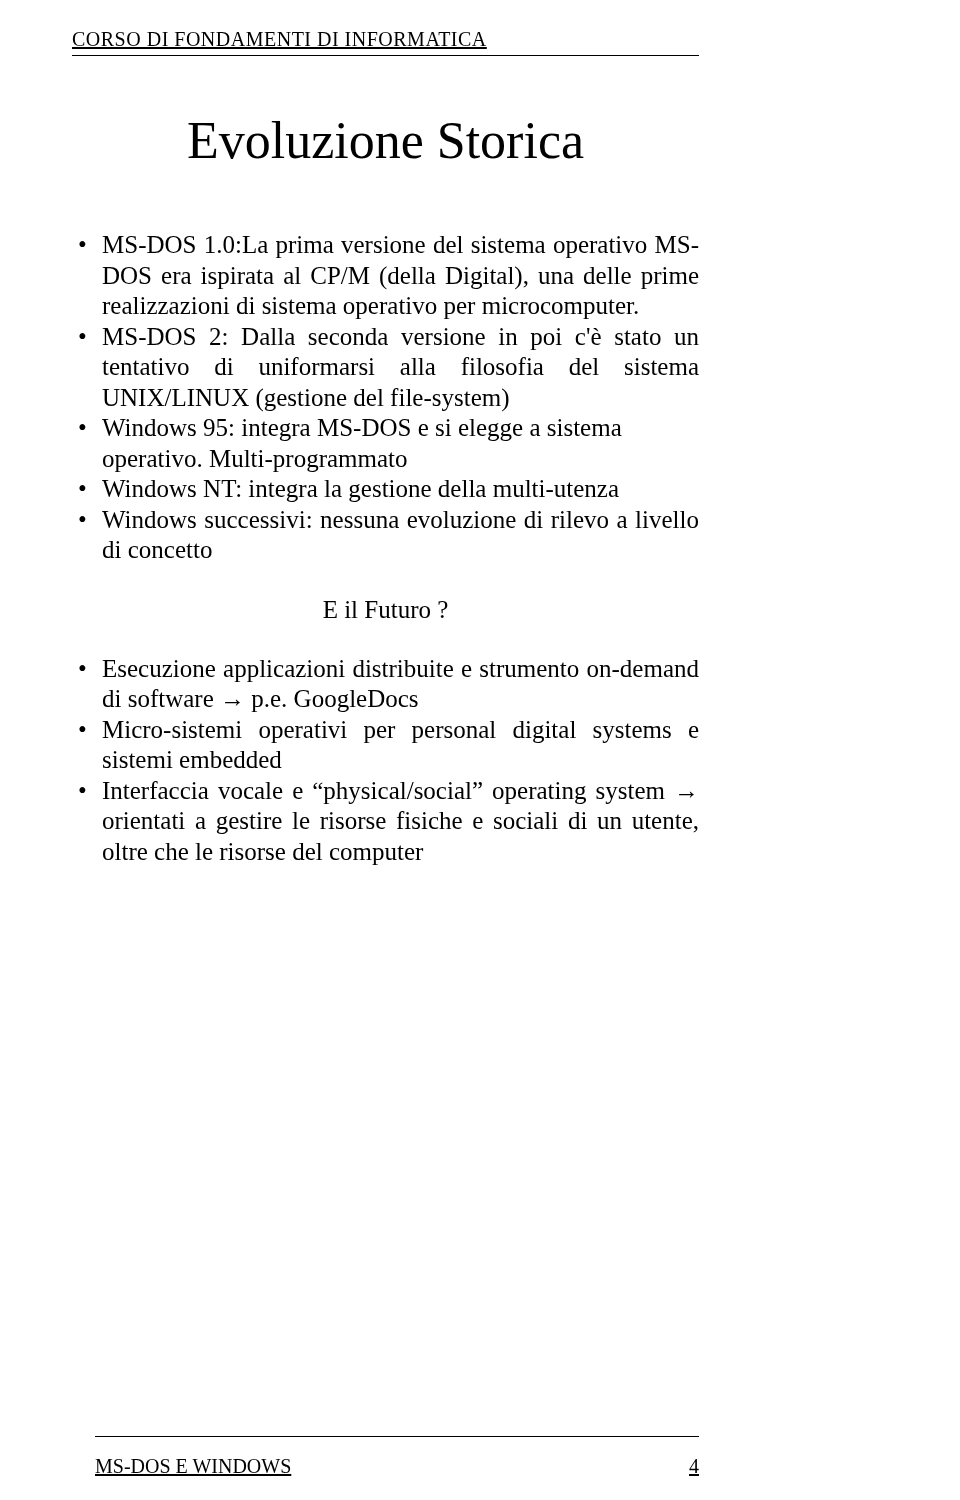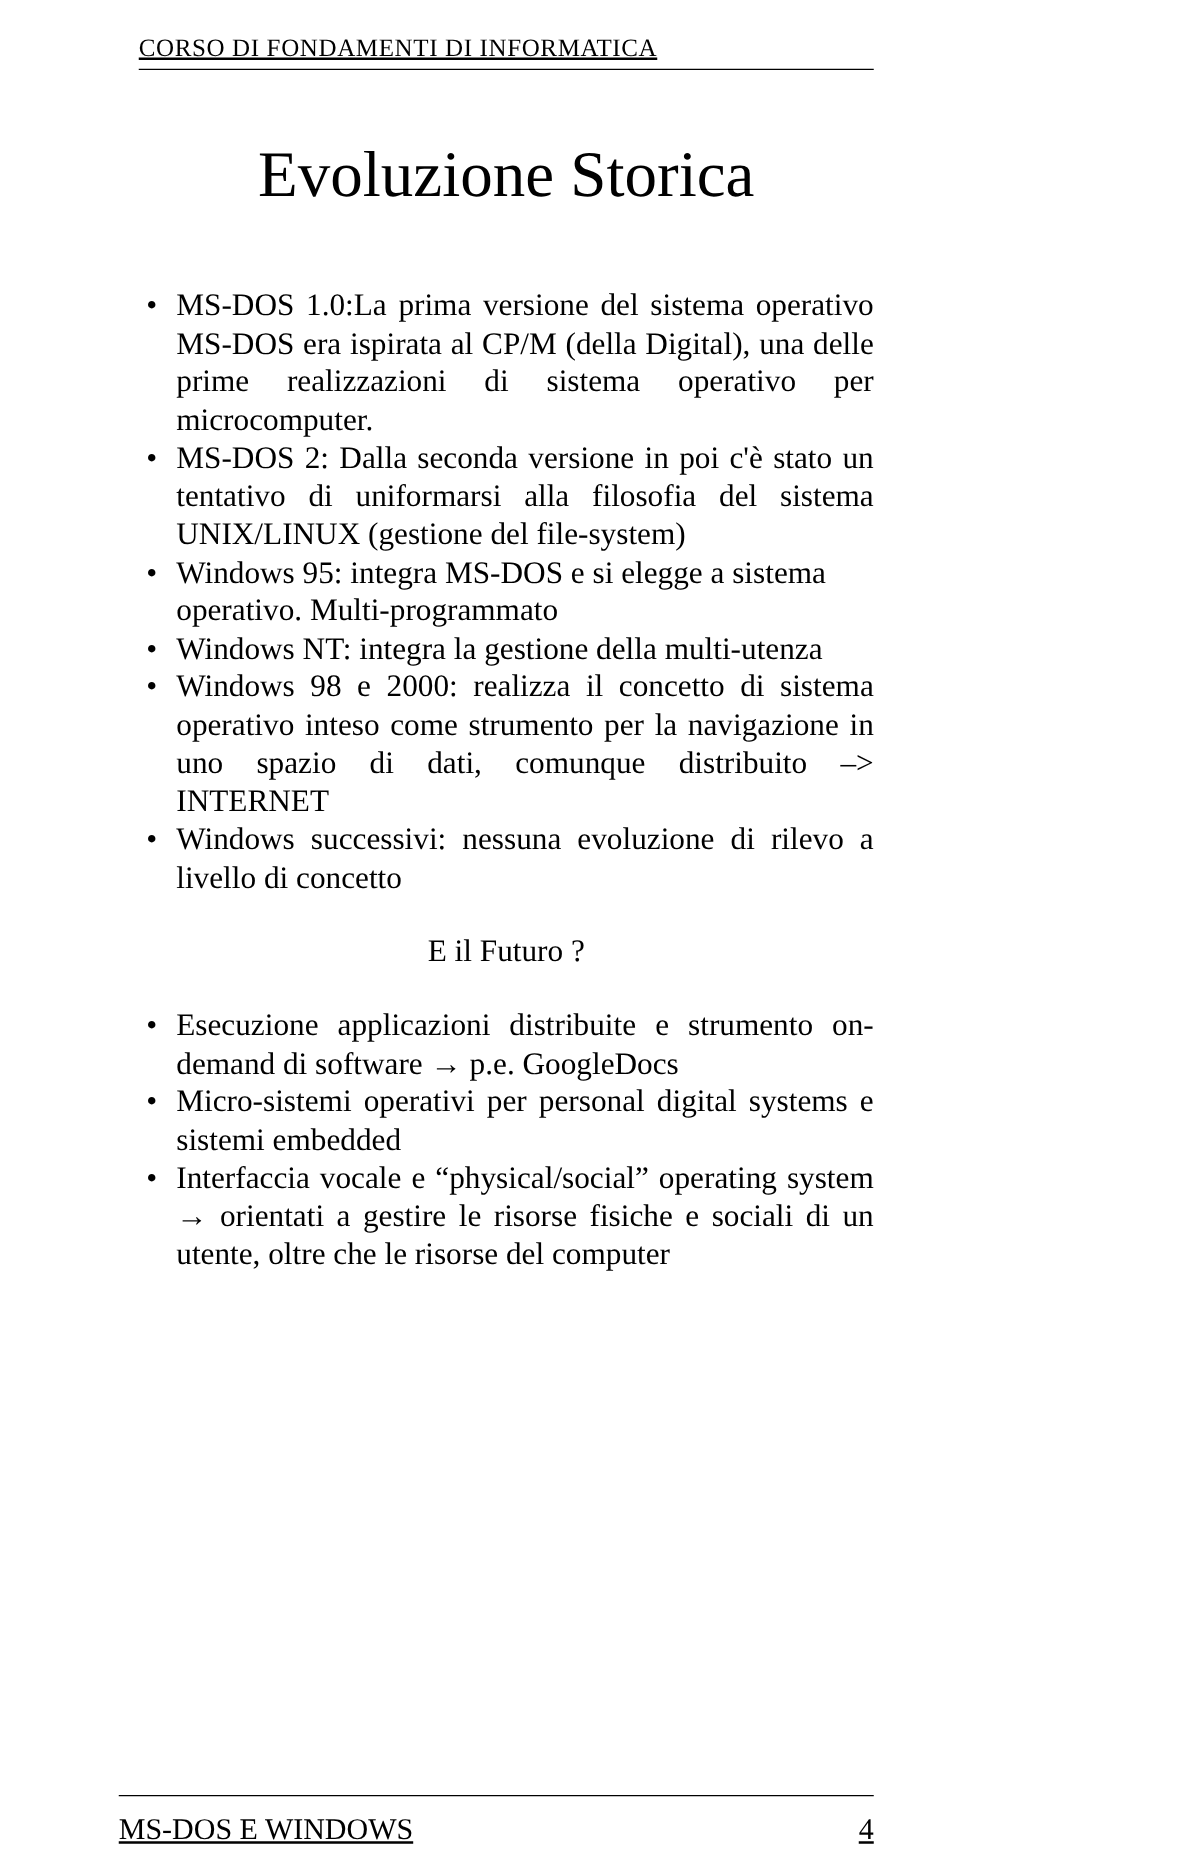--- a/index.html
+++ b/index.html
@@ -4,21 +4,21 @@
 <style>
 body {
   margin: 0;
   padding: 0;
   background: #fff;
   font-family: "Times New Roman", Times, serif;
   color: #000;
   width: 960px;
 }
 .page {
-  padding: 28px 80px 30px 111px;
+  padding: 28px 80px 30px 72px;
   box-sizing: border-box;
   width: 779px;
   min-height: 1500px;
   position: relative;
 }
 .header {
   font-size: 20px;
   text-decoration: underline;
   letter-spacing: 0.5px;
   margin-bottom: 2px;
@@ -74,21 +74,21 @@
   right: 80px;
   bottom: 55px;
 }
 .footer {
   position: absolute;
   left: 95px;
   right: 80px;
   bottom: 22px;
   display: flex;
   justify-content: space-between;
-  font-size: 24px;
+  font-size: 20px;
   text-decoration: underline;
 }
 </style>
 </head>
 <body>
 
 <div class="page">
   <div class="header">CORSO DI FONDAMENTI DI INFORMATICA</div>
   <hr class="header-rule">
 
@@ -99,23 +99,20 @@
       <span class="b inlineblock">MS-DOS 1.0</span><span class="inlineblock">:La prima versione del sistema operativo MS-DOS era ispirata al CP/M (della Digital), una delle prime realizzazioni di sistema operativo per microcomputer.</span>
     </li>
     <li class="justify">
       <span class="b inlineblock">MS-DOS 2</span><span class="inlineblock">: Dalla seconda versione in poi c'è stato un tentativo di uniformarsi alla filosofia del sistema UNIX/LINUX (gestione del file-system)</span>
     </li>
     <li>
       <span class="b inlineblock">Windows 95:</span><span class="inlineblock"> integra MS-DOS e si elegge a sistema operativo. Multi-programmato</span>
     </li>
     <li>
       <span class="b inlineblock">Windows NT:</span><span class="inlineblock"> integra la gestione della multi-utenza</span>
-    </li>
-    <li class="justify">
-      <span class="b inlineblock">Windows 98 e 2000:</span><span class="inlineblock"> realizza il concetto di sistema operativo inteso come strumento per la navigazione in uno spazio di dati, comunque distribuito –&gt; </span><span class="b inlineblock">INTERNET</span>
     </li>
     <li class="justify">
       <span class="b inlineblock">Windows successivi: nessuna evoluzione di rilevo a livello di concetto</span>
     </li>
   </ul>
 
   <div class="subhead">E il Futuro ?</div>
 
   <ul class="bullet-list">
     <li class="justify">

